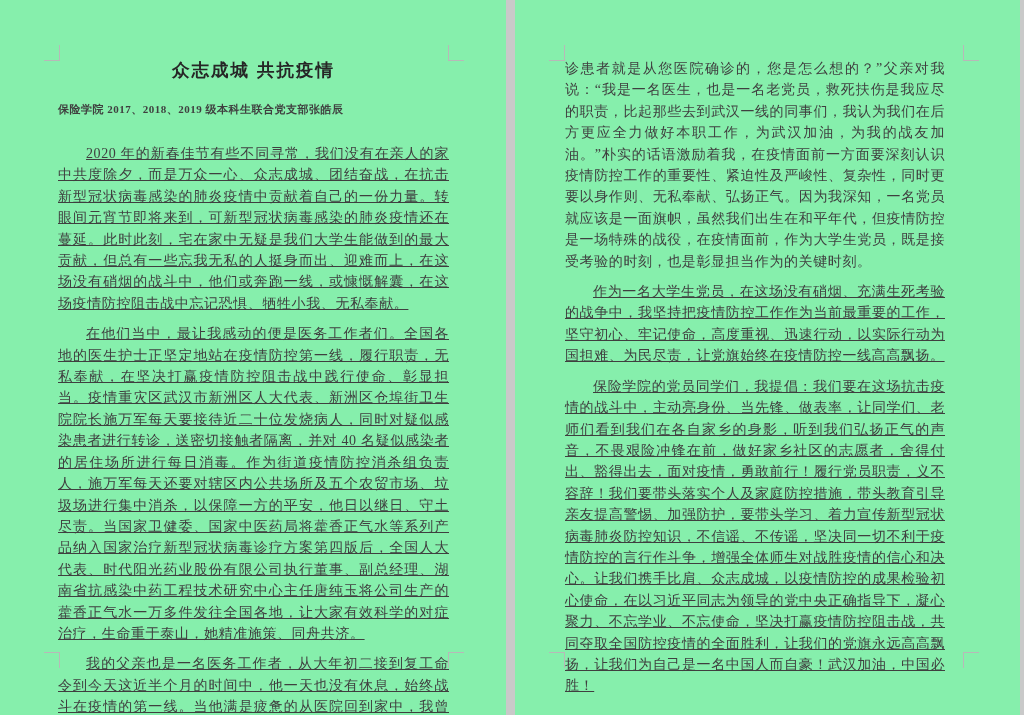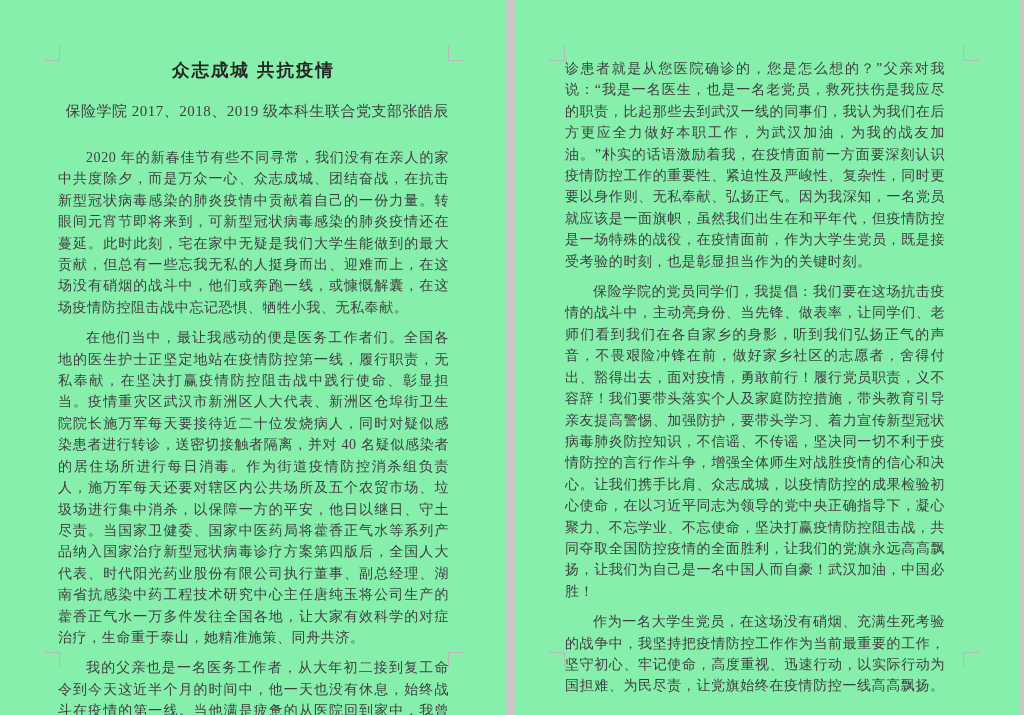--- a/index.html
+++ b/index.html
@@ -62,35 +62,36 @@
     margin: 58px 0 0 0;
     text-align: center;
     font-family: "Liberation Sans", sans-serif;
     font-weight: bold;
     font-size: 17.5px;
     letter-spacing: 2px;
     color: #262626;
   }
   .byline {
     margin: 20px 0 0 0;
-    text-align: right;
-    font-size: 15px;
+    text-align: left;
+    font-size: 11px;
     letter-spacing: 0.5px;
     color: #3f3f3f;
+    font-weight: bold;
   }
   .body-text p {
     margin: 0 0 9px 0;
     font-size: 14px;
     line-height: 21.4px;
     letter-spacing: 0.6px;
     text-align: justify;
     color: #3f3f3f;
   }
   .page-left .body-text { margin-top: 26px; }
-  .indent { text-indent: 2em; }
+  .indent { text-indent: 2em; text-decoration: underline; }
   .date-line {
     margin-top: 16px;
     text-align: right;
     font-size: 14px;
     letter-spacing: 1px;
     color: #3f3f3f;
   }
 </style>
 </head>
 <body>
@@ -116,19 +117,19 @@
 
   <div class="page page-right">
     <div class="crop crop-tl"></div>
     <div class="crop crop-tr"></div>
     <div class="crop crop-bl"></div>
     <div class="crop crop-br"></div>
 
     <div class="content">
       <div class="body-text">
         <p>诊患者就是从您医院确诊的，您是怎么想的？”父亲对我说：“我是一名医生，也是一名老党员，救死扶伤是我应尽的职责，比起那些去到武汉一线的同事们，我认为我们在后方更应全力做好本职工作，为武汉加油，为我的战友加油。”朴实的话语激励着我，在疫情面前一方面要深刻认识疫情防控工作的重要性、紧迫性及严峻性、复杂性，同时更要以身作则、无私奉献、弘扬正气。因为我深知，一名党员就应该是一面旗帜，虽然我们出生在和平年代，但疫情防控是一场特殊的战役，在疫情面前，作为大学生党员，既是接受考验的时刻，也是彰显担当作为的关键时刻。</p>
+        <p class="indent">作为一名大学生党员，在这场没有硝烟、充满生死考验的战争中，我坚持把疫情防控工作作为当前最重要的工作，坚守初心、牢记使命，高度重视、迅速行动，以实际行动为国担难、为民尽责，让党旗始终在疫情防控一线高高飘扬。</p>
         <p class="indent">保险学院的党员同学们，我提倡：我们要在这场抗击疫情的战斗中，主动亮身份、当先锋、做表率，让同学们、老师们看到我们在各自家乡的身影，听到我们弘扬正气的声音，不畏艰险冲锋在前，做好家乡社区的志愿者，舍得付出、豁得出去，面对疫情，勇敢前行！履行党员职责，义不容辞！我们要带头落实个人及家庭防控措施，带头教育引导亲友提高警惕、加强防护，要带头学习、着力宣传新型冠状病毒肺炎防控知识，不信谣、不传谣，坚决同一切不利于疫情防控的言行作斗争，增强全体师生对战胜疫情的信心和决心。让我们携手比肩、众志成城，以疫情防控的成果检验初心使命，在以习近平同志为领导的党中央正确指导下，凝心聚力、不忘学业、不忘使命，坚决打赢疫情防控阻击战，共同夺取全国防控疫情的全面胜利，让我们的党旗永远高高飘扬，让我们为自己是一名中国人而自豪！武汉加油，中国必胜！</p>
-        <p class="indent">作为一名大学生党员，在这场没有硝烟、充满生死考验的战争中，我坚持把疫情防控工作作为当前最重要的工作，坚守初心、牢记使命，高度重视、迅速行动，以实际行动为国担难、为民尽责，让党旗始终在疫情防控一线高高飘扬。</p>
       </div>
     </div>
   </div>
 
 </div>
 
 </body></html>

